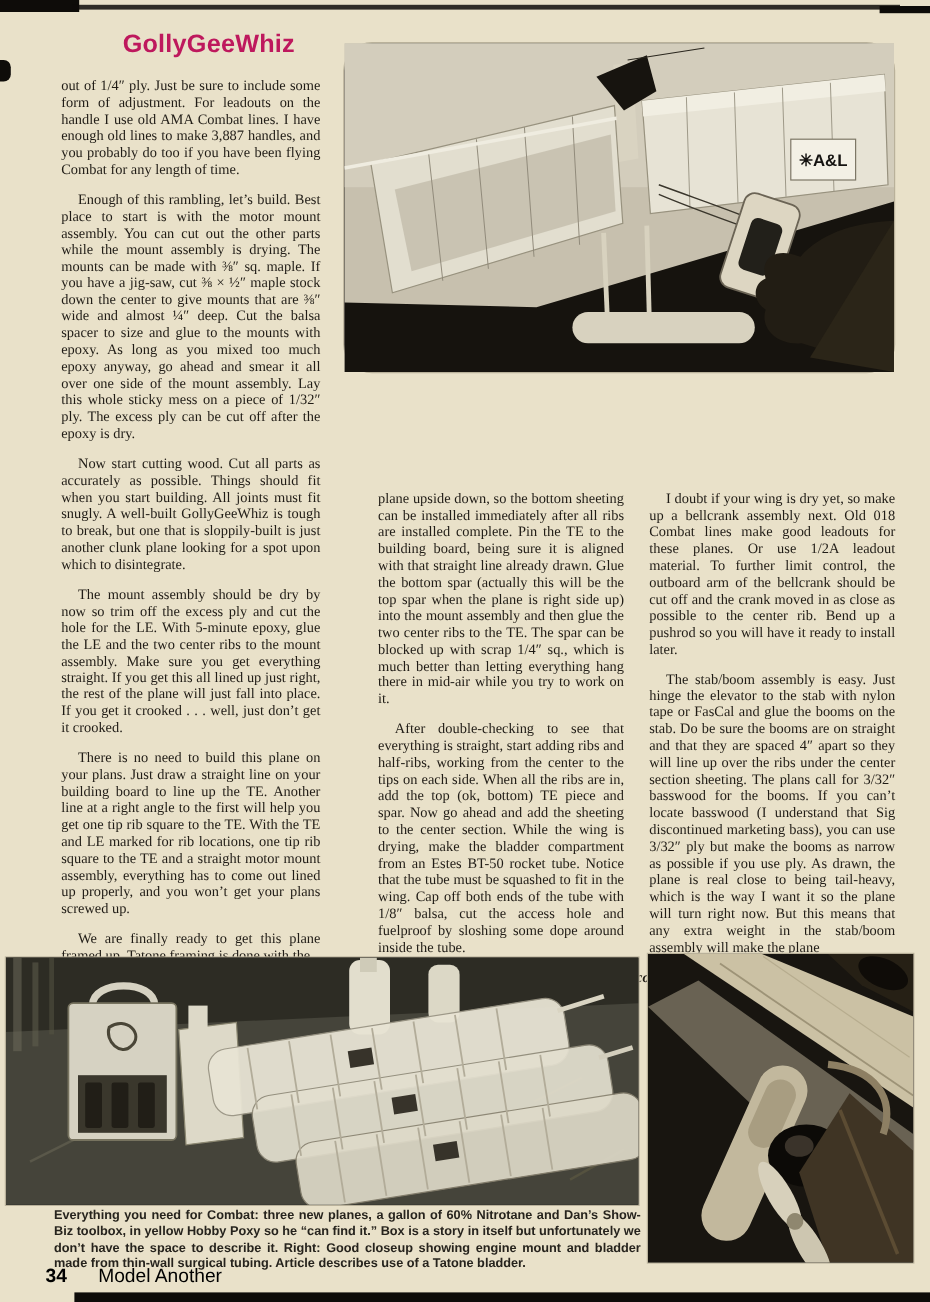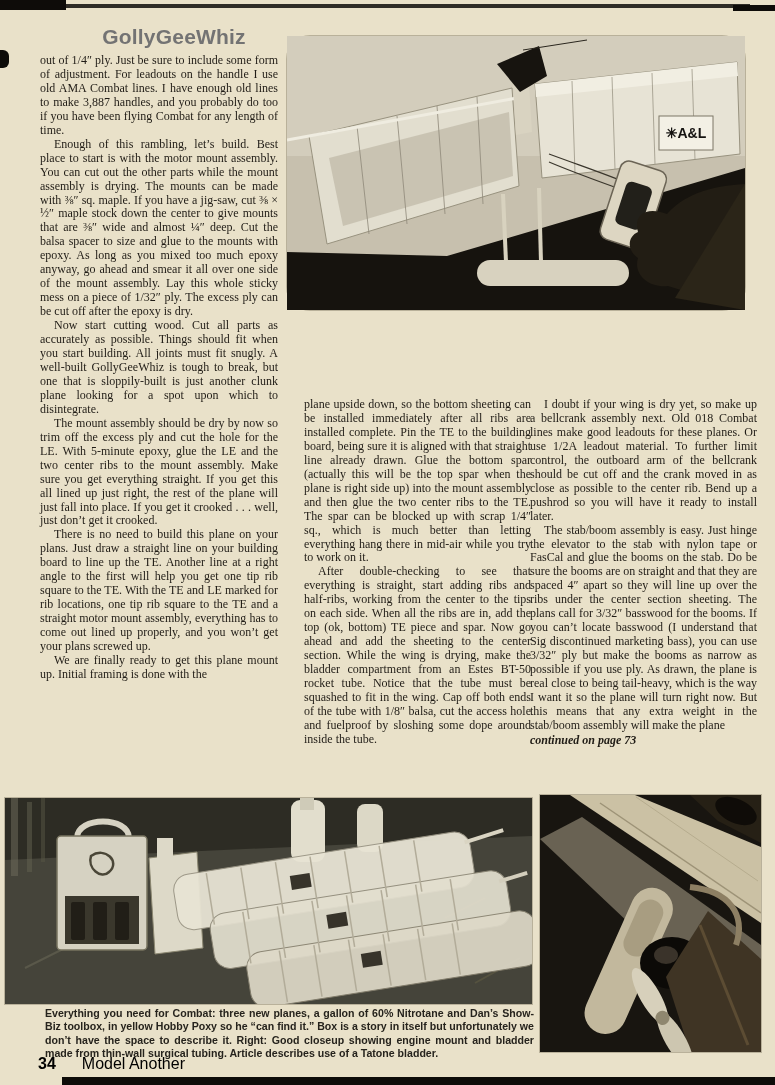--- a/index.html
+++ b/index.html
@@ -12,24 +12,24 @@
   .art{position:absolute;background:#0e0c09;}
   .art-top-left{left:0;top:0;width:66px;height:10px;}
   .art-top-line{left:60px;top:4px;width:690px;height:4px;opacity:.85;}
   .art-top-right{left:733px;top:5px;width:42px;height:6px;}
   .art-left-blob{left:0;top:50px;width:9px;height:18px;border-radius:0 6px 6px 0;}
   .art-bottom-bar{left:62px;top:1077px;width:713px;height:8px;}
 
   .page-title{
     position:absolute;left:56px;top:25px;width:236px;
     font-family:"Liberation Sans",sans-serif;font-weight:bold;
-    font-size:21px;text-align:center;color:#737373;letter-spacing:.2px;
+    font-size:21px;text-align:center;color:#be185d;letter-spacing:.2px;
   }
   .col{position:absolute;font-size:12px;line-height:13.95px;text-align:justify;}
-  .col p{margin:0;text-indent:14px;}
+  .col p{margin:11px;text-indent:14px;}
   .col p.no-indent{text-indent:0;}
   .col-1{left:40px;top:54px;width:238px;}
   .col-2{left:304px;top:398px;width:227px;}
   .col-3{left:530px;top:398px;width:227px;}
   .continued{display:block;text-align:left;font-style:italic;font-weight:bold;margin-top:1px;}
   .ital{}
 
   .photo{position:absolute;background:#111;box-shadow:0 0 0 1px #b9b19a;}
   .photo svg{display:block;width:100%;height:100%;}
   .photo-top{left:287px;top:36px;width:458px;height:274px;border-radius:23px;}
@@ -63,21 +63,21 @@
   <div class="art art-bottom-bar"></div>
 
   <div class="page-title">GollyGeeWhiz</div>
 
   <div class="col col-1">
     <p class="no-indent">out of 1/4″ ply. Just be sure to include some form of adjustment. For leadouts on the handle I use old AMA Combat lines. I have enough old lines to make 3,887 handles, and you probably do too if you have been flying Combat for any length of time.</p>
     <p>Enough of this rambling, let’s build. Best place to start is with the motor mount assembly. You can cut out the other parts while the mount assembly is drying. The mounts can be made with ⅜″ sq. maple. If you have a jig-saw, cut ⅜ × ½″ maple stock down the center to give mounts that are ⅜″ wide and almost ¼″ deep. Cut the balsa spacer to size and glue to the mounts with epoxy. As long as you mixed too much epoxy anyway, go ahead and smear it all over one side of the mount assembly. Lay this whole sticky mess on a piece of 1/32″ ply. The excess ply can be cut off after the epoxy is dry.</p>
     <p>Now start cutting wood. Cut all parts as accurately as possible. Things should fit when you start building. All joints must fit snugly. A well-built GollyGeeWhiz is tough to break, but one that is sloppily-built is just another clunk plane looking for a spot upon which to disintegrate.</p>
     <p>The mount assembly should be dry by now so trim off the excess ply and cut the hole for the LE. With 5-minute epoxy, glue the LE and the two center ribs to the mount assembly. Make sure you get everything straight. If you get this all lined up just right, the rest of the plane will just fall into place. If you get it crooked . . . well, just don’t get it crooked.</p>
     <p>There is no need to build this plane on your plans. Just draw a straight line on your building board to line up the TE. Another line at a right angle to the first will help you get one tip rib square to the TE. With the TE and LE marked for rib locations, one tip rib square to the TE and a straight motor mount assembly, everything has to come out lined up properly, and you won’t get your plans screwed up.</p>
-    <p>We are finally ready to get this plane mount up. Initial framing is done with the</p>
+    <p>We are finally ready to get this plane framed up. Tatone framing is done with the</p>
   </div>
 
   <div class="photo photo-top">
     <svg viewBox="0 0 458 274" preserveAspectRatio="none">
       <rect width="458" height="274" fill="#c7c0ae"></rect>
       <rect width="458" height="120" fill="#d3cdbc"></rect>
       <polygon points="0,216 160,220 458,132 458,274 0,274" fill="#16130e"></polygon>
 
       <polygon points="22,100 225,52 232,150 40,208" fill="#e2decf" stroke="#98927f" stroke-width="1"></polygon>
       <polygon points="42,122 222,76 226,140 56,190" fill="#b4ad9b" opacity="0.55"></polygon>

